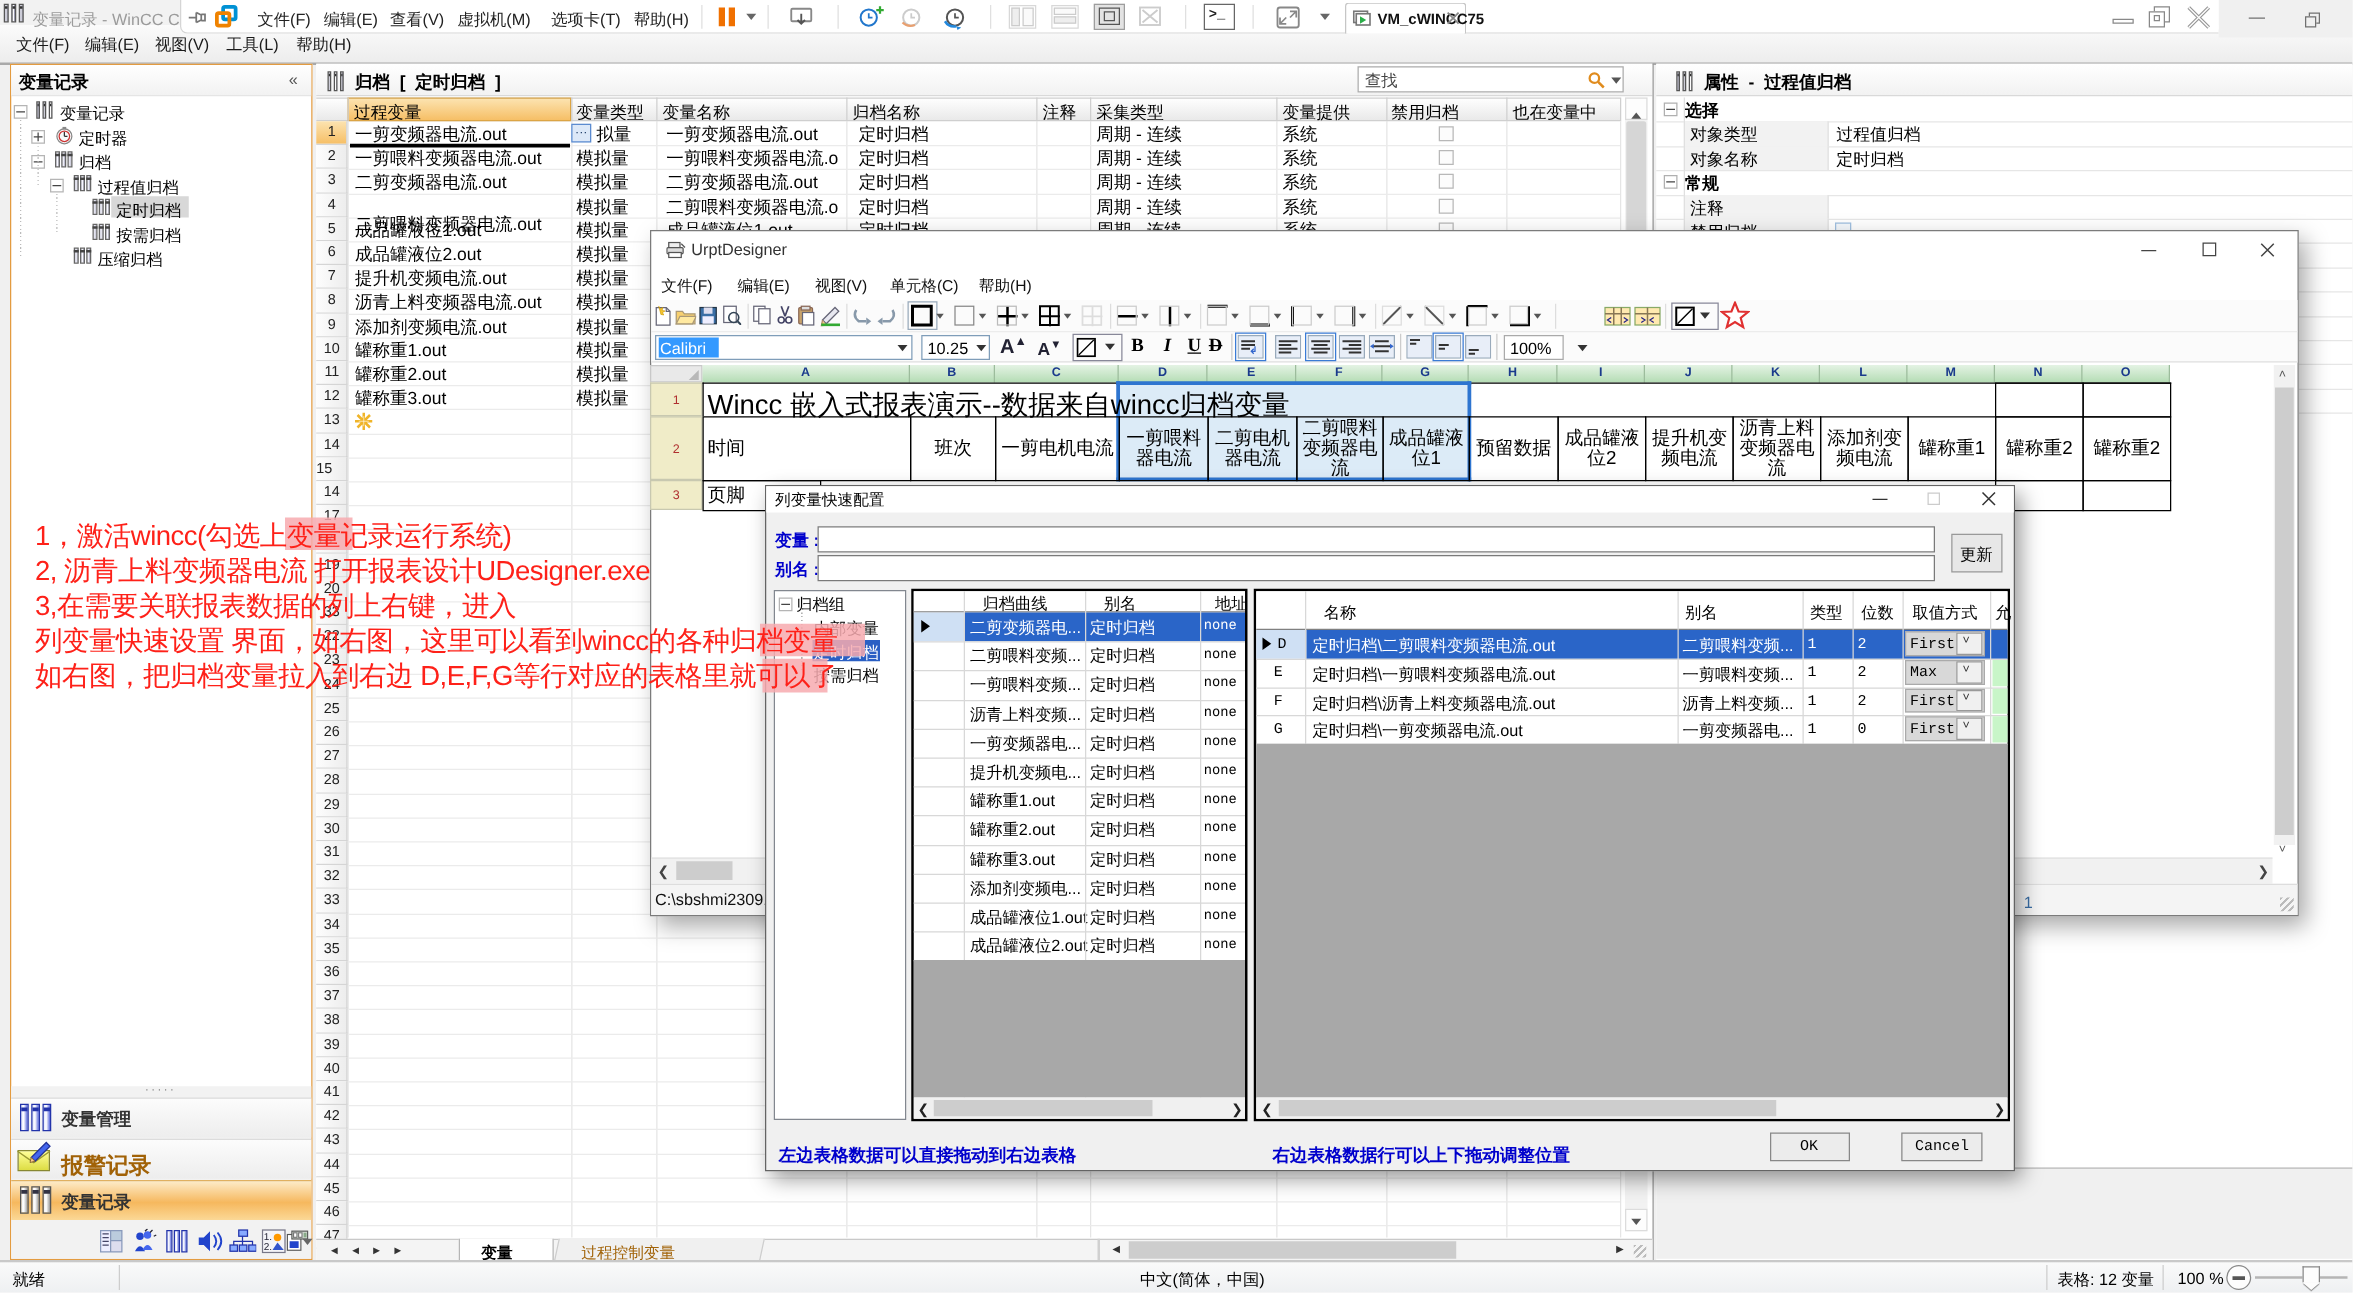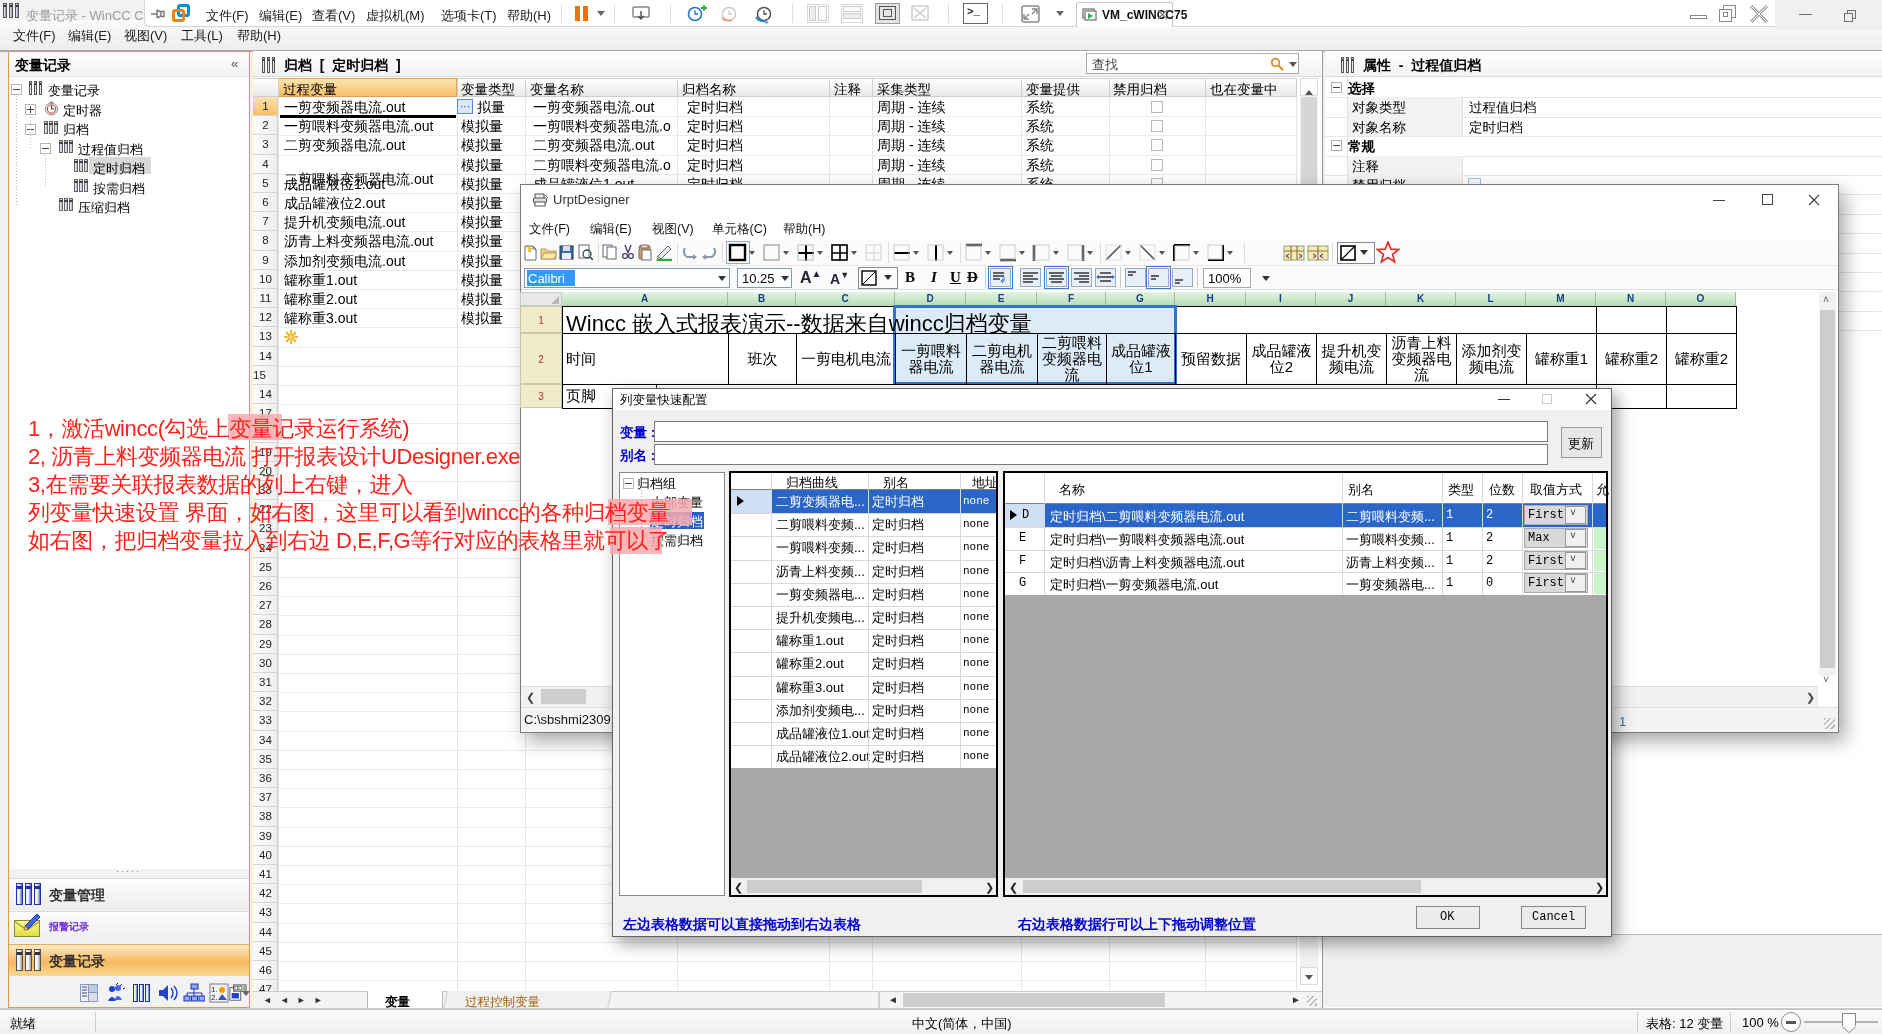--- a/index.html
+++ b/index.html
@@ -176,21 +176,21 @@
 <div class="a" style="left:69px;top:200px;width:4px;height:2px;background:#444;"></div>
 <div class="a tx g13" style="left:78px;top:199px;">压缩归档</div>
 <div class="a" style="left:16px;top:96px;width:1px;height:109px;background:repeating-linear-gradient(#bbb 0 1px,transparent 1px 3px);"></div>
 <div class="a" style="left:30px;top:117px;width:1px;height:31px;background:repeating-linear-gradient(#bbb 0 1px,transparent 1px 3px);"></div>
 <div class="a" style="left:45px;top:155px;width:1px;height:31px;background:repeating-linear-gradient(#bbb 0 1px,transparent 1px 3px);"></div>
 <div class="a" style="left:9px;top:869px;width:240px;height:138px;background:#f2f2f2;"></div>
 <div class="a tx" style="left:116px;top:866px;font-size:9px;color:#777;letter-spacing:2px;">·····</div>
 <div class="a" style="left:9px;top:878px;width:240px;height:32px;background:linear-gradient(#fcfcfc,#ededed);border-top:1px solid #dcdcdc;"></div>
 <div class="a tx" style="left:49px;top:887px;font-size:14px;font-weight:bold;color:#333;">变量管理</div>
 <div class="a" style="left:9px;top:911px;width:240px;height:32px;background:linear-gradient(#fcfcfc,#ededed);border-top:1px solid #dcdcdc;"></div>
-<div class="a tx" style="left:49px;top:920px;font-size:10px;font-weight:bold;color:#6d28d9;">报警记录</div>
+<div class="a tx" style="left:49px;top:920px;font-size:18px;font-weight:bold;color:#a16207;">报警记录</div>
 <div class="a" style="left:9px;top:944px;width:240px;height:32px;background:linear-gradient(#fdebc8,#f6b85e 55%,#fbd896);border-top:1px solid #e0b060;"></div>
 <div class="a tx" style="left:49px;top:953px;font-size:14px;font-weight:bold;color:#333;">变量记录</div>
 <div class="a" style="left:16px;top:883px;width:7px;height:22px;background:linear-gradient(90deg,#dde4ff,#fff 40%,#5566dd);border:1px solid #2233aa;"></div>
 <div class="a" style="left:17px;top:886px;width:5px;height:3px;background:#2233aa;"></div>
 <div class="a" style="left:25px;top:883px;width:7px;height:22px;background:linear-gradient(90deg,#dde4ff,#fff 40%,#5566dd);border:1px solid #2233aa;"></div>
 <div class="a" style="left:26px;top:886px;width:5px;height:3px;background:#2233aa;"></div>
 <div class="a" style="left:34px;top:883px;width:7px;height:22px;background:linear-gradient(90deg,#dde4ff,#fff 40%,#5566dd);border:1px solid #2233aa;"></div>
 <div class="a" style="left:35px;top:886px;width:5px;height:3px;background:#2233aa;"></div>
 <div class="a" style="left:14px;top:920px;width:26px;height:17px;background:linear-gradient(#ffff99,#dddd44);border:1px solid #888833;"></div>
 <svg class="a" width="28" height="24" style="left:13px;top:912px;" viewBox="0 0 28 24">

